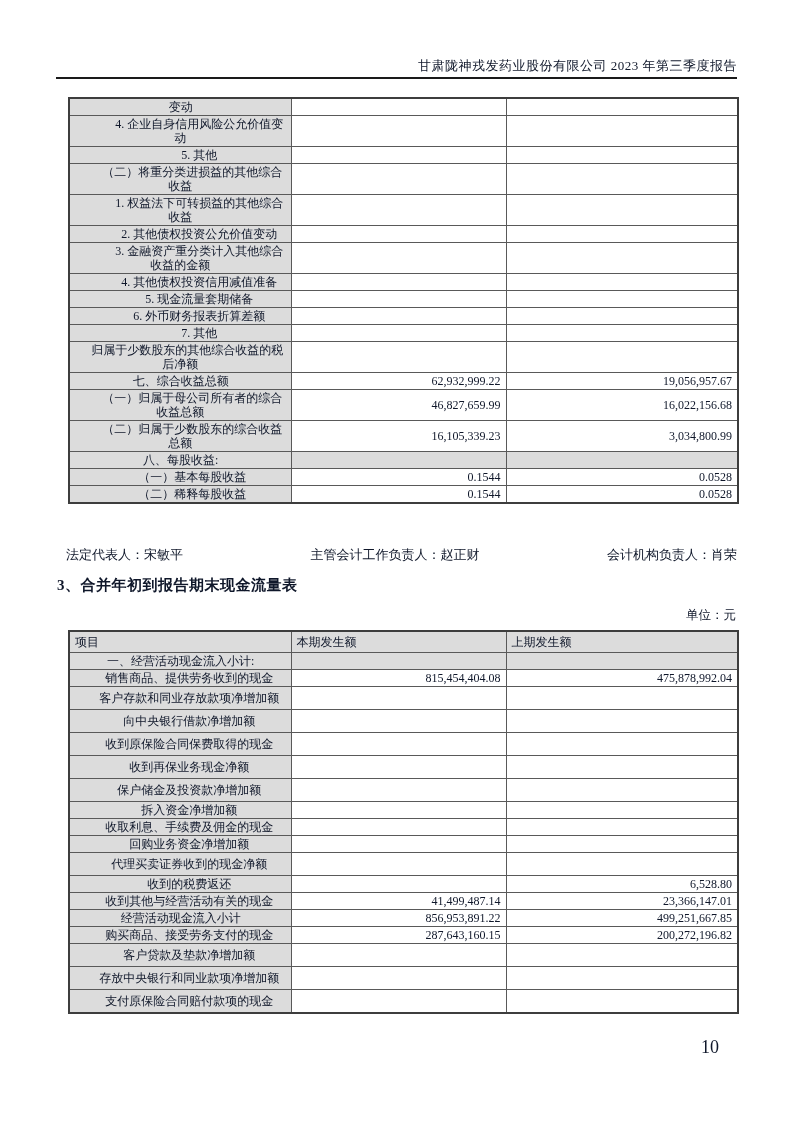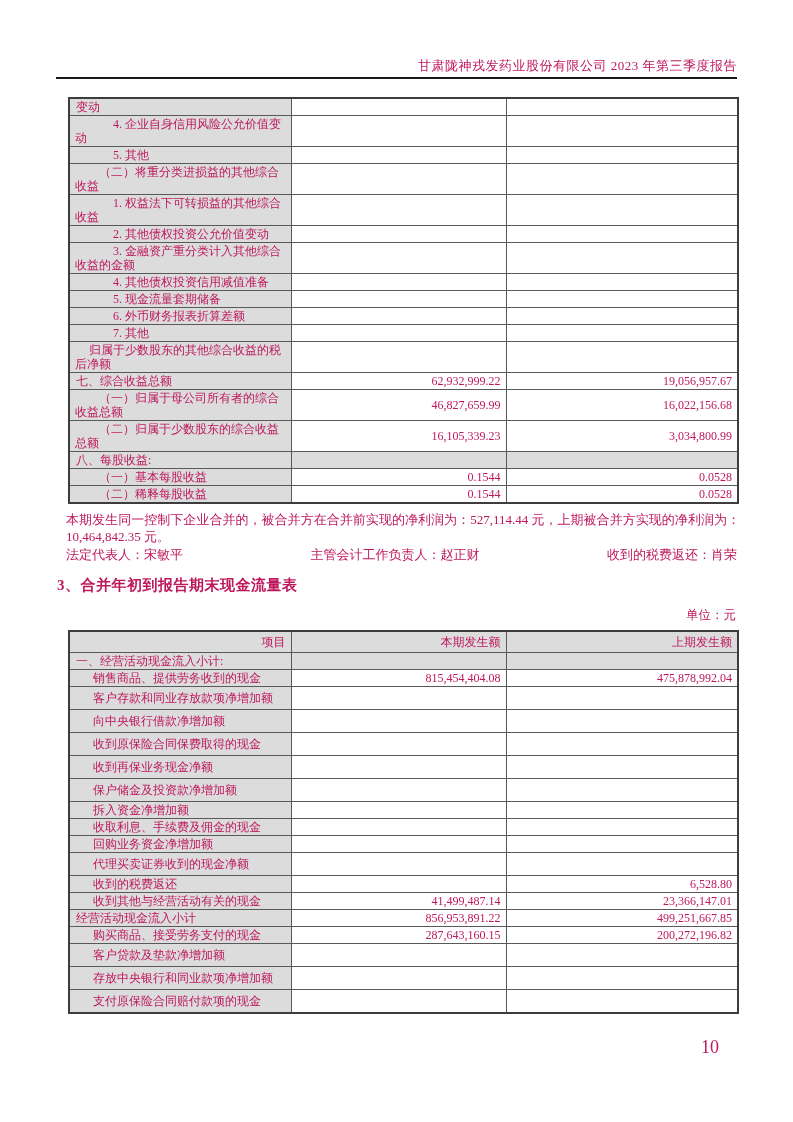--- a/index.html
+++ b/index.html
@@ -1,21 +1,21 @@
 <!DOCTYPE html>
 <html><head>
 <meta charset="utf-8">
 <style>
   html,body{margin:0;padding:0;}
   .page{
     position:relative;
     width:793px;height:1122px;
     background:#ffffff;
     font-family:"Liberation Serif","DejaVu Serif",serif;
-    color:#be185d;
+    color:#0f172a;
     overflow:hidden;
   }
   
   .report-header{
     position:absolute;top:57px;right:56px;
     font-size:13px;letter-spacing:.5px;
   }
   .header-rule{
     position:absolute;top:77px;left:56px;right:56px;
     border-top:2px solid #1a1a1a;height:0;
@@ -29,35 +29,35 @@
   table.fin td,table.fin th{
     border:1px solid #595959;
     vertical-align:middle;
     padding:1px 5px;
     overflow:hidden;
   }
   table.fin{border:2px solid #3d3d3d;}
   col.c1{width:222px;}
   col.c2{width:215px;}
   col.c3{width:232px;}
-  td.label{background:#dcdcdc;text-align:left;}
+  td.label{background:#dcdcdc;text-align:center;}
   td.num{text-align:right;padding-right:7px;background:#fff;}
   tr.shade-full td{background:#dcdcdc;}
   
   .ind-none{text-indent:1px;}
   .ind-small{text-indent:14px;}
   .ind-mid{text-indent:24px;}
   .ind-deep{text-indent:38px;}
   .ind-item{text-indent:18px;}
   
   #income-table{top:97px;}
   
   #cashflow-table{top:630px;font-size:12px;}
   #cashflow-table th{
-    background:#dcdcdc;font-weight:normal;text-align:right;
+    background:#dcdcdc;font-weight:normal;text-align:left;
     padding:3px 5px;
   }
   #cashflow-table tr.tall td{padding-top:4px;padding-bottom:4px;}
   
   .note{
     position:absolute;top:511px;left:66px;width:674px;
     font-size:13px;line-height:17px;text-align:justify;
   }
   .signatures{
     position:absolute;top:546px;left:66px;width:671px;
@@ -178,26 +178,25 @@
           <td class="num">0.0528</td>
         </tr>
         <tr>
           <td class="label ind-mid">（二）稀释每股收益</td>
           <td class="num">0.1544</td>
           <td class="num">0.0528</td>
         </tr>
       </tbody>
   </table>
 
-  <div class="note">本期发生同一控制下企业合并的，被合并方在合并前实现的净利润为：527,114.44 元，上期被合并方实现的净利润为：10,464,842.35 元。</div>
 
   <div class="signatures">
     <span>法定代表人：宋敏平</span>
     <span>主管会计工作负责人：赵正财</span>
-    <span>收到的税费返还：肖荣</span>
+    <span>会计机构负责人：肖荣</span>
   </div>
 
   <div class="section-heading">3、合并年初到报告期末现金流量表</div>
 
   <div class="unit-label">单位：元</div>
 
   <table class="fin" id="cashflow-table">
     <colgroup>
         <col class="c1">
         <col class="c2">

